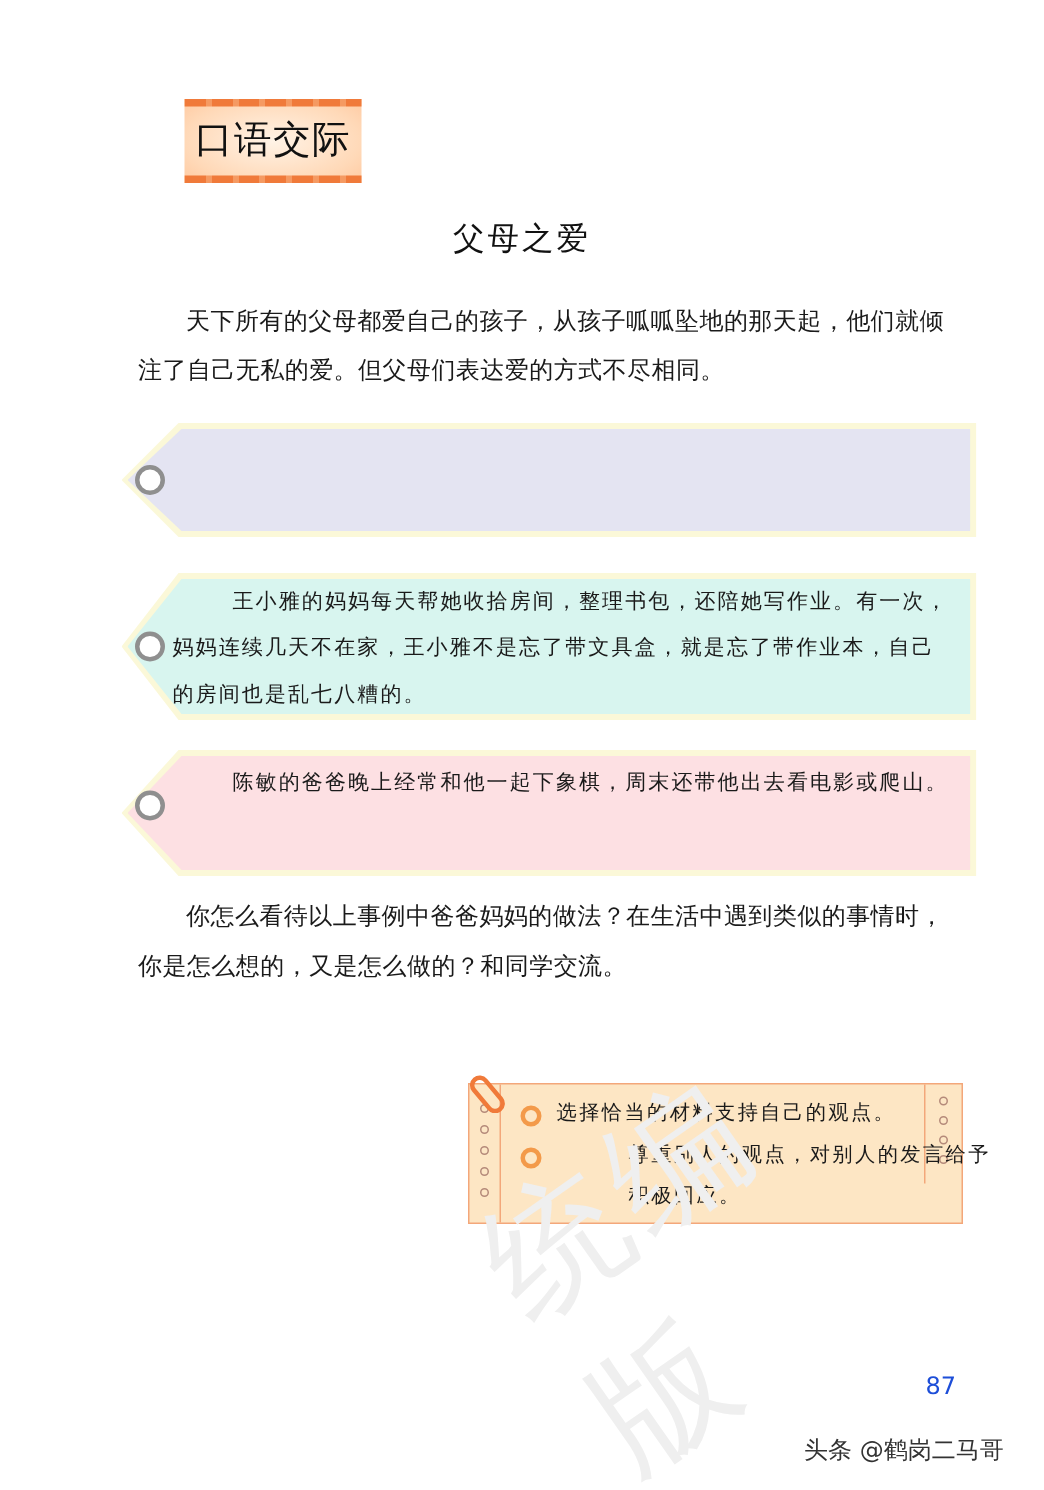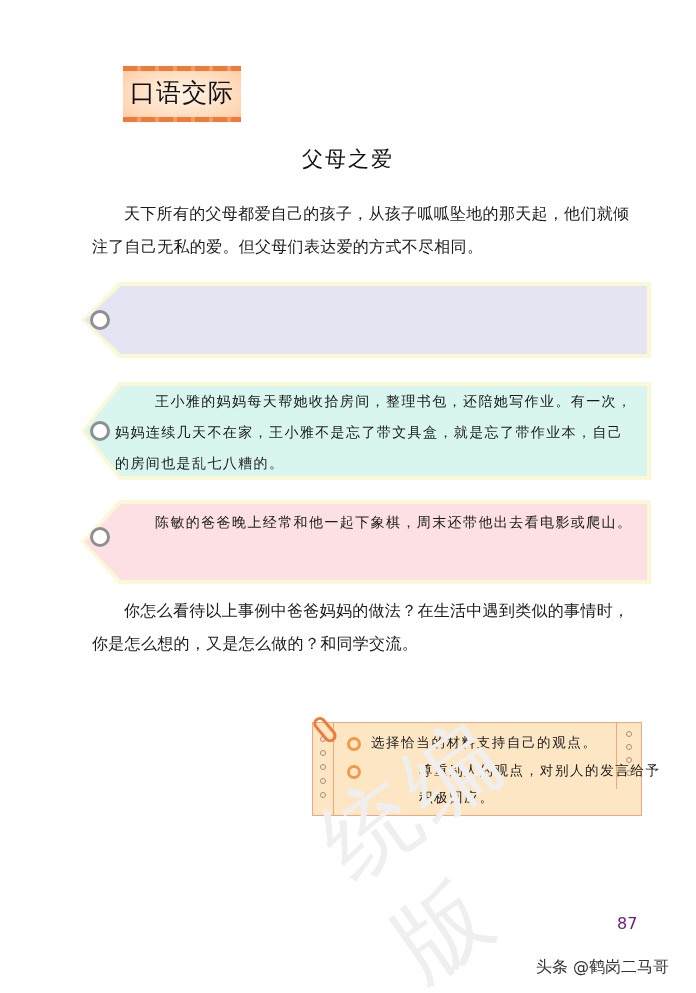--- a/index.html
+++ b/index.html
@@ -37,21 +37,21 @@
   .tip-box .hole { position:absolute; width:4px; height:4px; border:1px solid #b58a7a; border-radius:50%; }
   .tip-box .bullet { position:absolute; left:34px; width:8px; height:8px; border-radius:50%;
     border:3px solid #f39a4a; background:#fde6c4; }
   .tip-box .tip-text { position:absolute; left:58px; font-size:13.5px; letter-spacing:1.6px;
     line-height:27px; width:250px; font-family:"DejaVu Serif", serif; }
   .clip { left:313px; top:712px; width:30px; height:30px; }
 
   .watermark { left:440px; top:760px; font-size:92px; color:#efefef; transform:rotate(-35deg);
     transform-origin:left bottom; letter-spacing:6px; font-family:"DejaVu Serif", serif; }
 
-  .page-num { left:617px; top:914px; font-size:16px; color:#701a75; }
+  .page-num { left:617px; top:914px; font-size:16px; color:#1d4ed8; }
   .credit { left:536px; top:957px; font-size:16px; color:#333; }
 </style>
 </head>
 <body>
 
 <div class="abs section-tag">
   <div class="bar top"></div>
   <div class="label">口语交际</div>
   <div class="bar bot"></div>
 </div>

